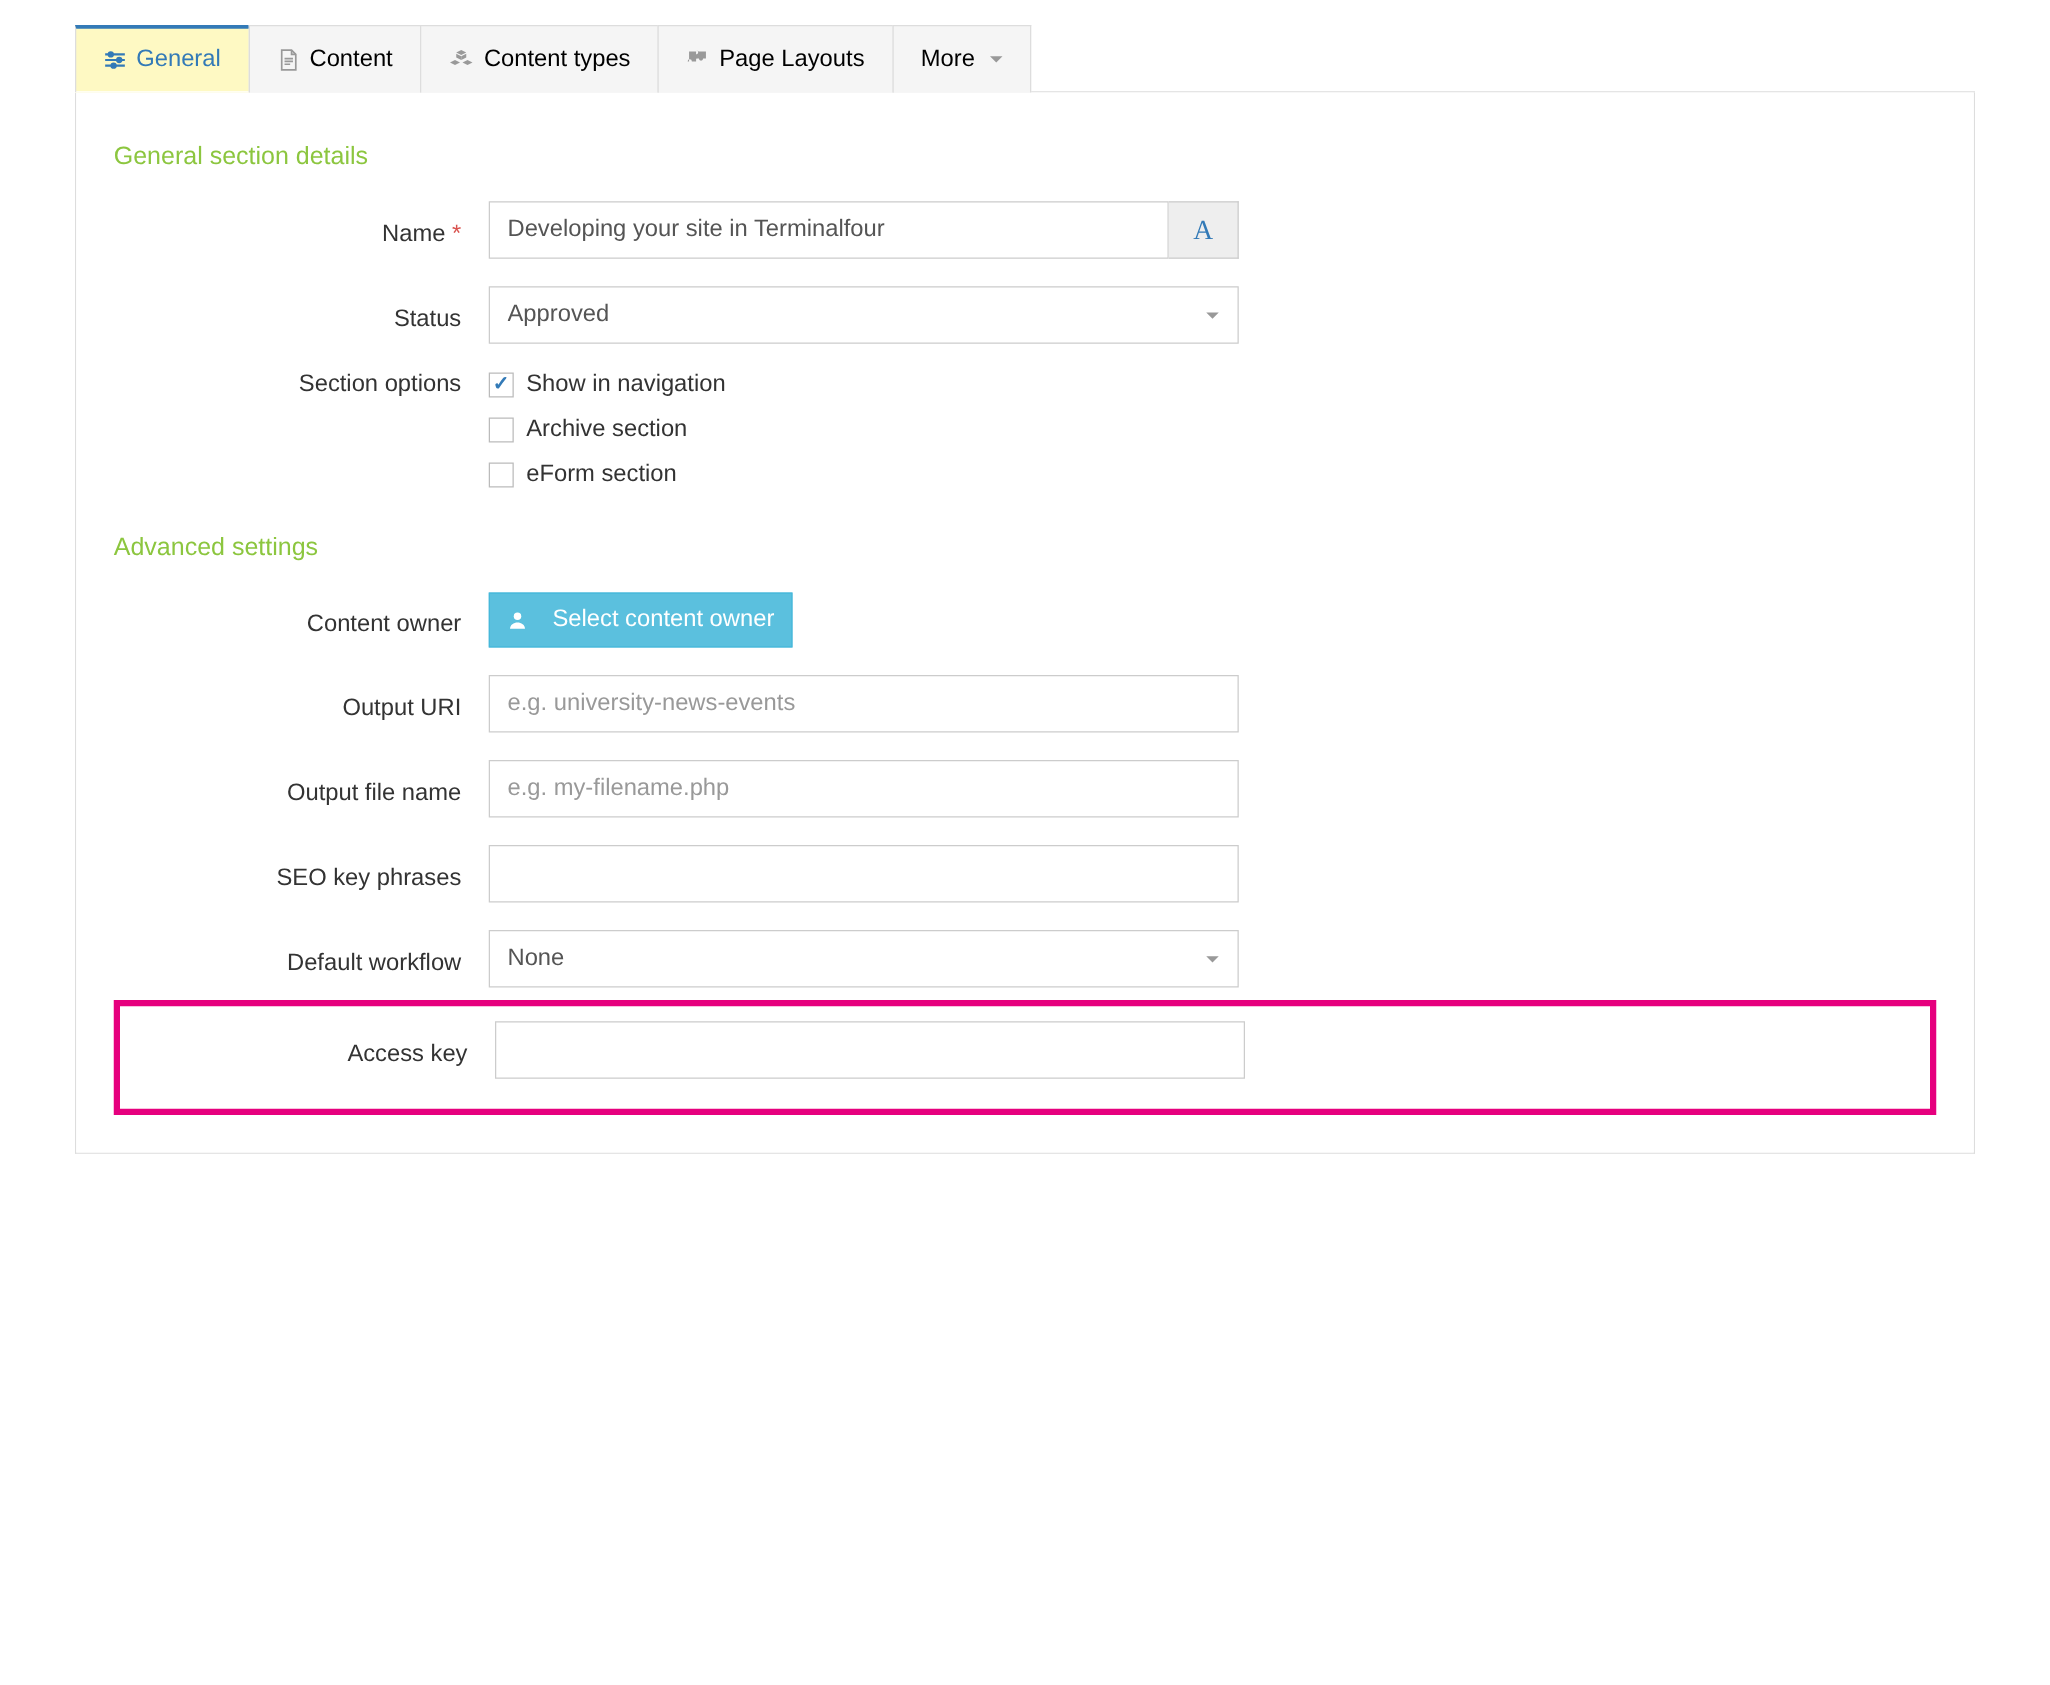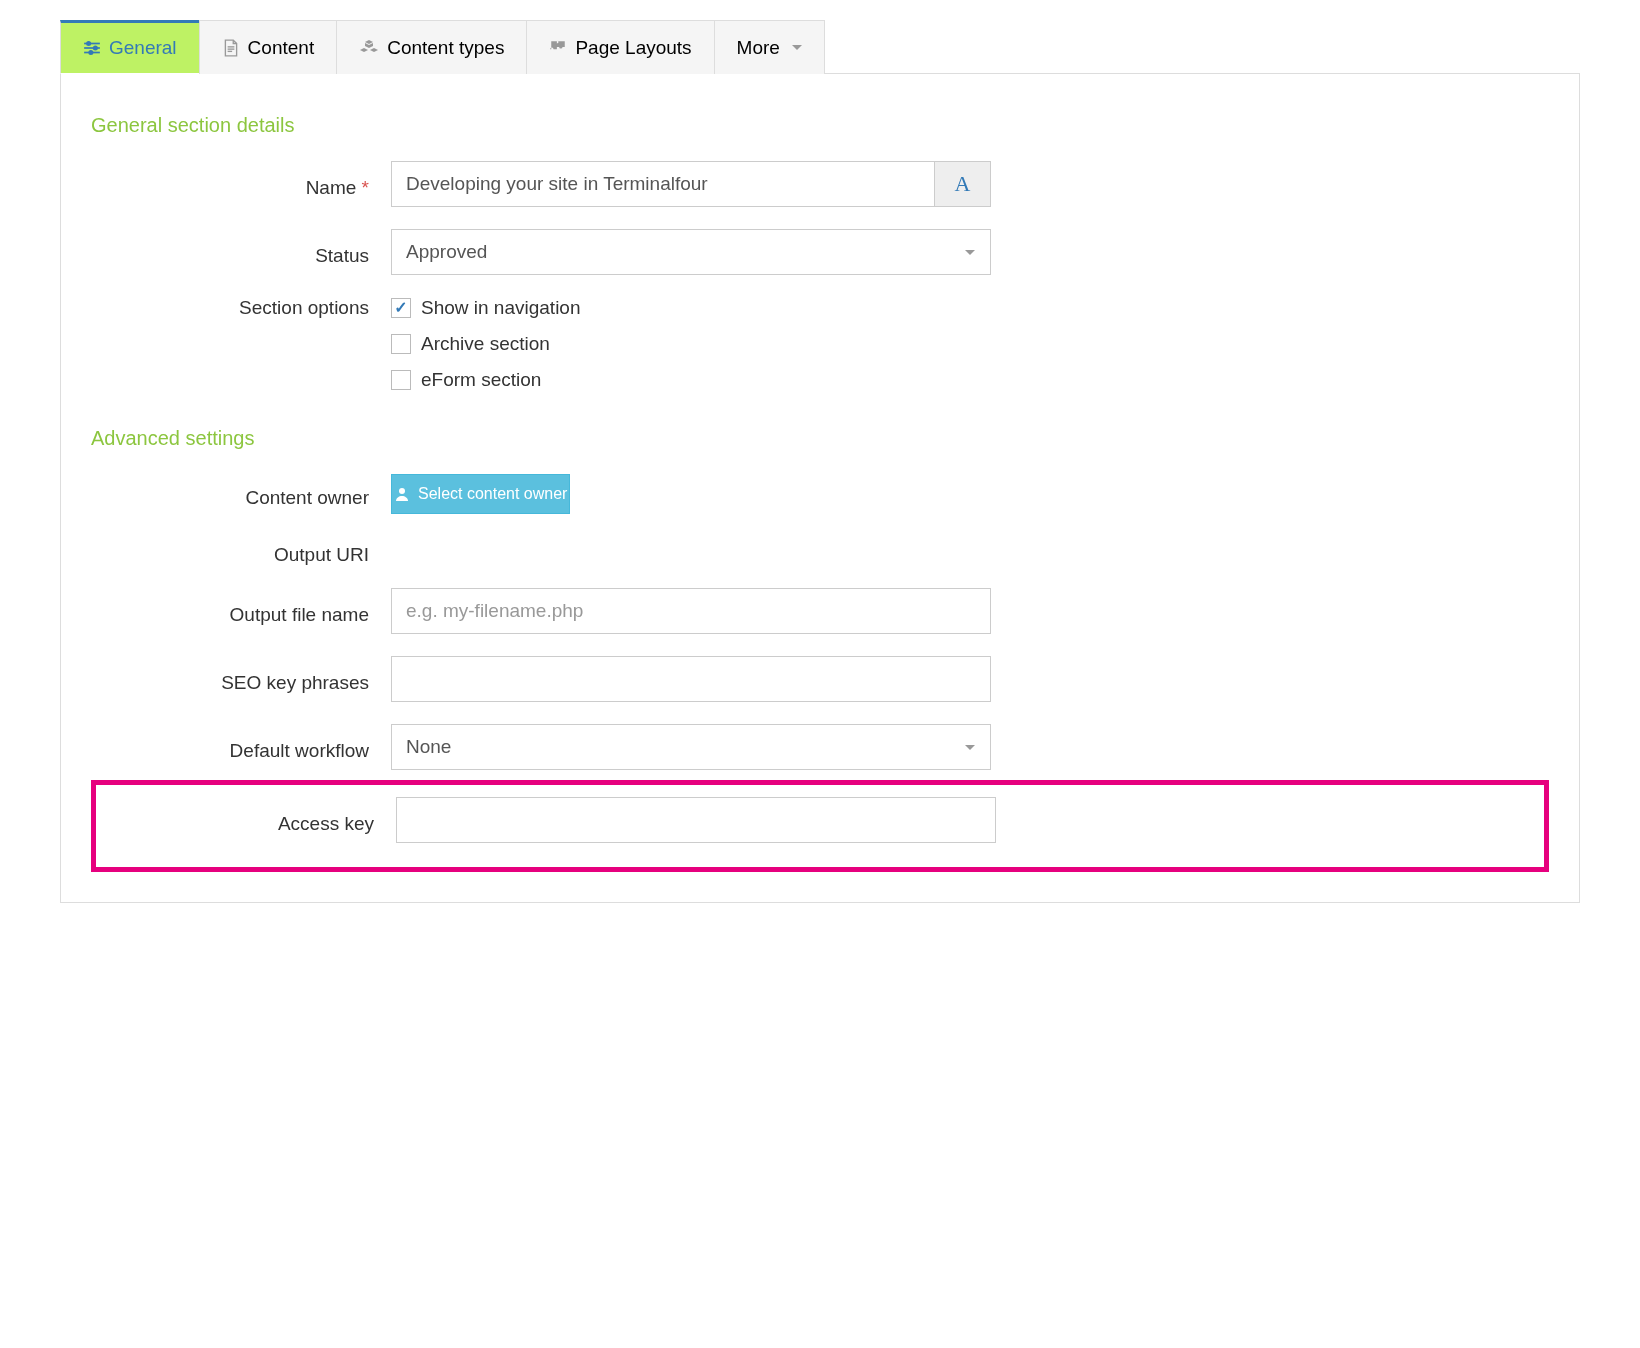--- a/index.html
+++ b/index.html
@@ -27,21 +27,21 @@
     border: 1px solid #ddd;
     border-bottom: none;
     margin-right: -1px;
     margin-bottom: -1px;
     background: #f5f5f5;
     color: #000000;
     cursor: pointer;
     font-size: 19px;
   }
   .tab.active {
-    background: #bef264;
+    background: #fef9c3;
     color: #337ab7;
     border-top: 3px solid #337ab7;
     border-bottom: 1px solid #fff;
   }
   .tab .icon { display: inline-flex; }
   .tab .caret {
     width: 0; height: 0;
     border-left: 5px solid transparent;
     border-right: 5px solid transparent;
     border-top: 5px solid #999;
@@ -129,26 +129,26 @@
   .cb.checked::after {
     content: "✓";
     color: #337ab7;
     font-weight: bold;
     font-size: 16px;
     line-height: 1;
   }
   .btn {
     display: inline-flex;
     align-items: center;
-    gap: 8px;
-    padding: 10px 2px;
+    gap: 20px;
+    padding: 10px 14px;
     background: #5bc0de;
     color: #fff;
     border: 1px solid #46b8da;
-    font-size: 16px;
+    font-size: 19px;
     cursor: pointer;
   }
   .highlight {
     border: 5px solid #e6007e;
     padding: 12px 0 24px 0;
     margin-top: -12px;
   }
   svg { display: block; }
 </style>
 </head>
@@ -267,20 +267,23 @@
                 <path d="M2 15c0-3 3-5 6-5s6 2 6 5z"></path>
           </svg>
         </span>
         <span>Select content owner</span>
       </button>
     </div>
   </div>
 
   <div class="form-row">
     <div class="label-col">Output URI</div>
+    <div class="input-col">
+      <input class="text-input" type="text" placeholder="e.g. university-news-events" style="">
+    </div>
   </div>
 
   <div class="form-row">
     <div class="label-col">Output file name</div>
     <div class="input-col">
       <input class="text-input" type="text" placeholder="e.g. my-filename.php" style="">
     </div>
   </div>
 
   <div class="form-row">

